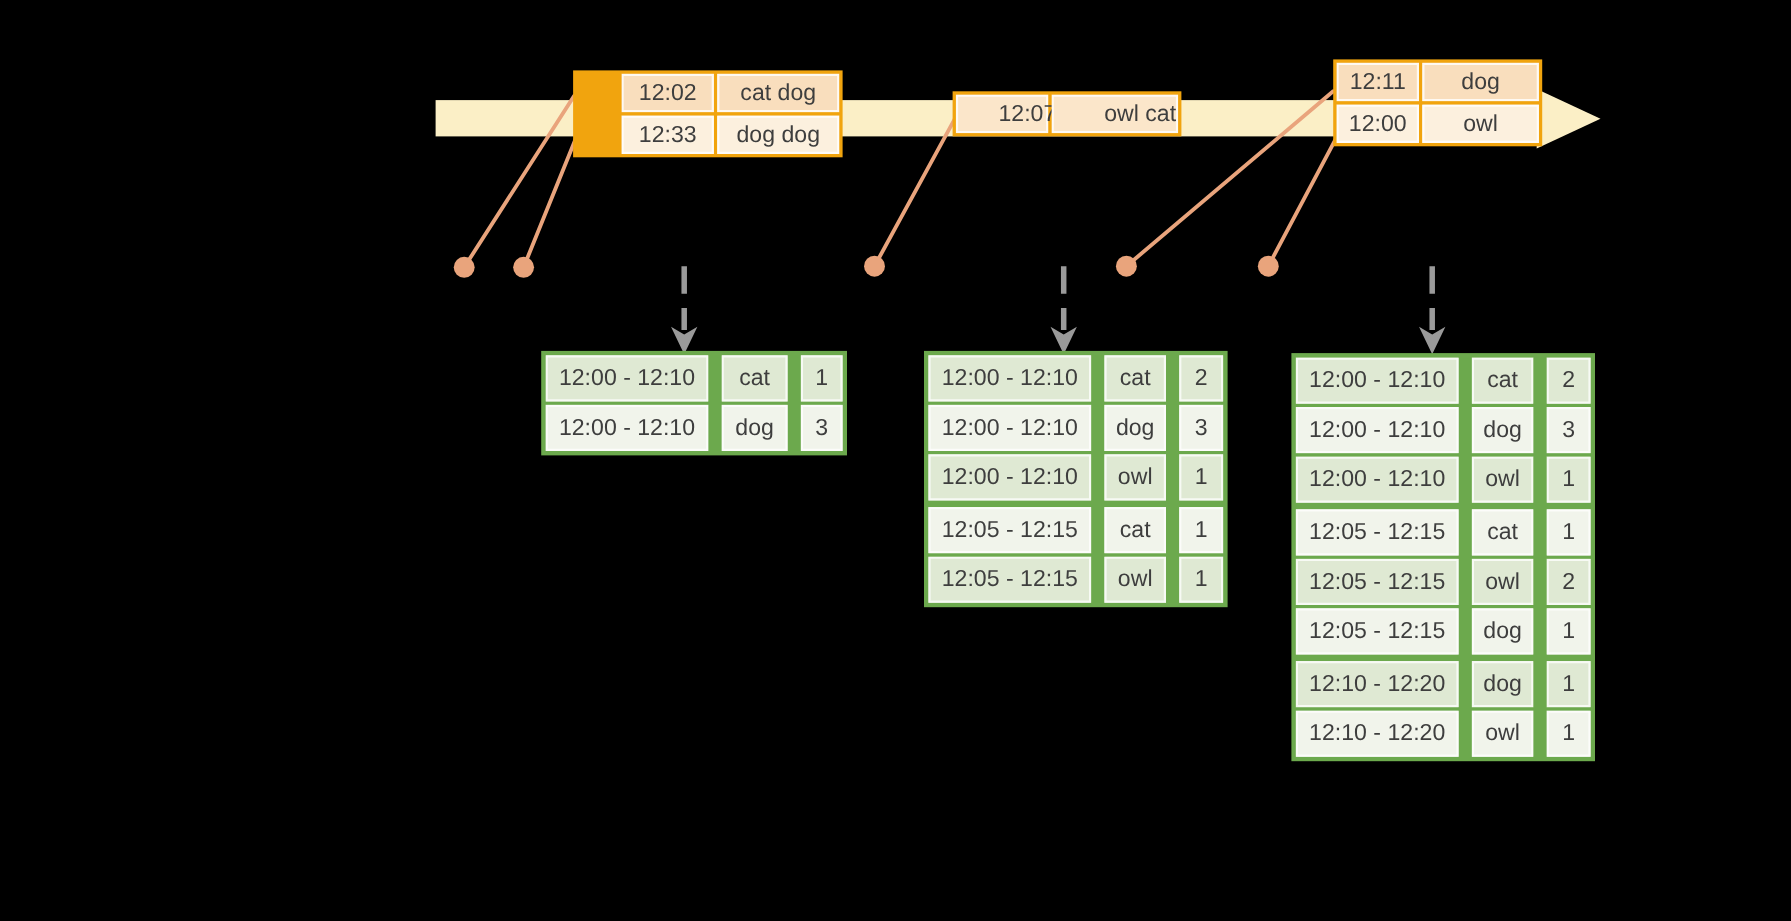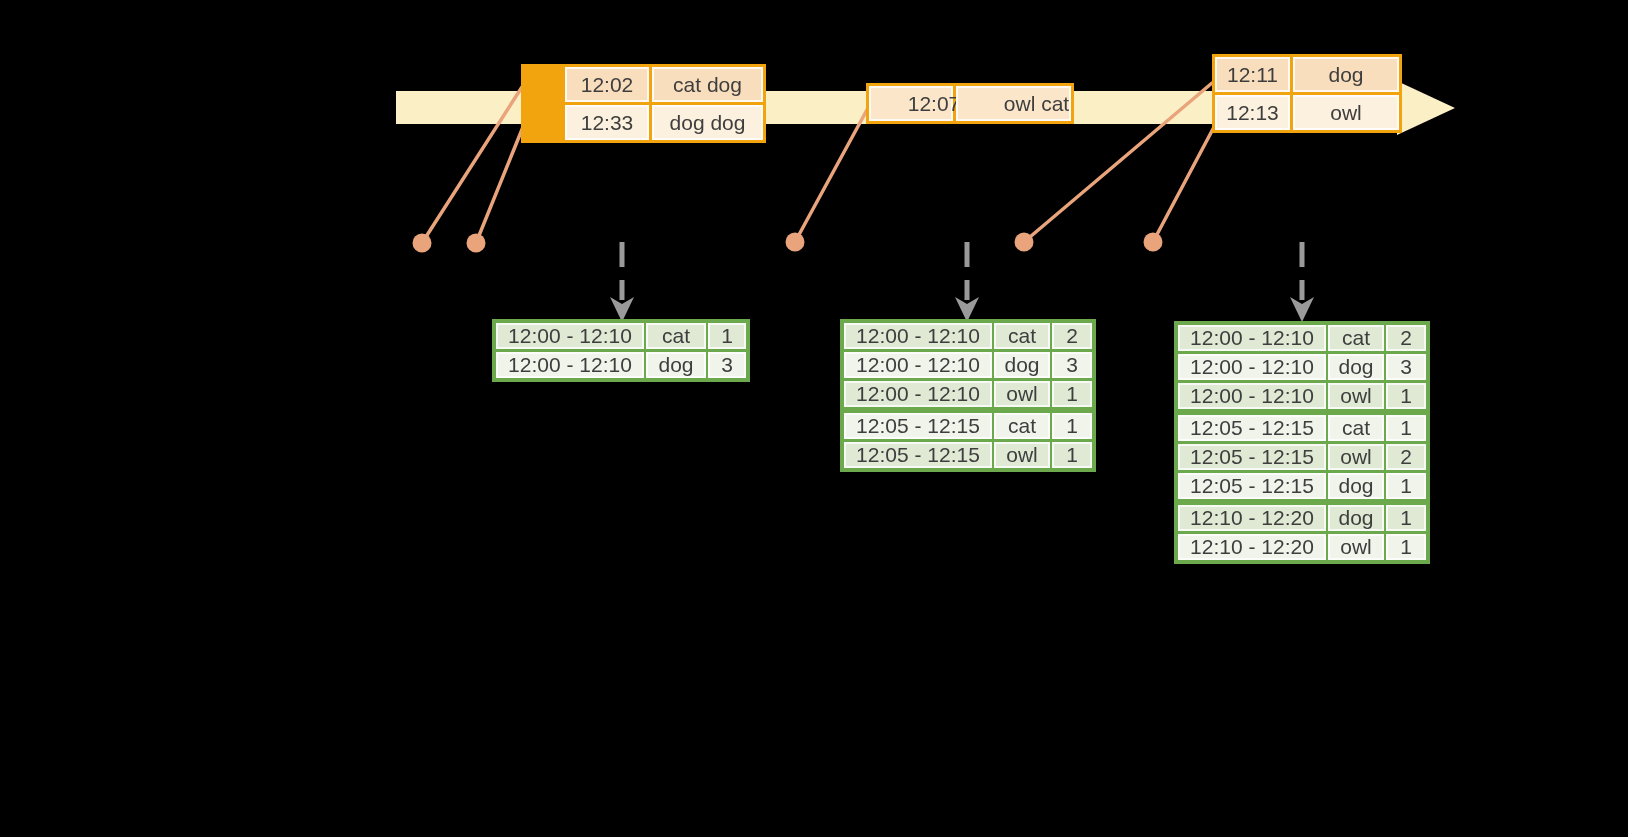--- a/index.html
+++ b/index.html
@@ -25,21 +25,21 @@
     font-size:21px;color:var(--c-text);box-shadow:inset 0 0 0 2px rgba(255,255,255,.8);}
   .fill-dark{background:var(--c-row_dark);}
   .fill-light{background:var(--c-row_light);}
   .fill-mid{background:var(--c-row_mid);padding-left:46px;}
   #ebox1{left:521px;top:64px;grid-template-columns:84px 111px;grid-auto-rows:35px;padding-left:44px;}
   #ebox2{left:866px;top:83px;grid-template-columns:84px 115px;grid-auto-rows:35px;}
   #ebox3{left:1212px;top:54px;grid-template-columns:75px 106px;grid-auto-rows:35px;}
 
   
   .rtable{position:absolute;background:var(--c-table_border);padding:4px;z-index:3;}
-  .rrow{display:grid;column-gap:2px;height:26px;}
+  .rrow{display:grid;column-gap:12px;height:42px;}
   .rrow + .rrow{margin-top:3px;}
   .rrow.group-start{margin-top:6px;}
   .rcell{display:flex;align-items:center;justify-content:center;
     font-size:21px;color:var(--c-text);box-shadow:inset 0 0 0 2px rgba(255,255,255,.75);}
   .fill-green{background:var(--c-row_green);}
   .fill-white{background:var(--c-row_white);}
   #rtable1{left:492px;top:319px;}
   #rtable1 .rrow{grid-template-columns:148px 60px 38px;}
   #rtable2{left:840px;top:319px;}
   #rtable2 .rrow{grid-template-columns:148px 56px 40px;}
@@ -91,21 +91,21 @@
   </div>
 
   <div class="ebox" id="ebox2">
     <div class="cell fill-mid">12:07</div>
     <div class="cell fill-mid">owl cat</div>
   </div>
 
   <div class="ebox" id="ebox3">
     <div class="cell fill-dark">12:11</div>
     <div class="cell fill-dark">dog</div>
-    <div class="cell fill-light">12:13</div>
+    <div class="cell fill-light">12:00</div>
     <div class="cell fill-light">owl</div>
   </div>
 
   <div class="rtable" id="rtable1">
     <div class="rrow">
       <div class="rcell fill-green">12:00 - 12:10</div>
       <div class="rcell fill-green">cat</div>
       <div class="rcell fill-green">1</div>
     </div>
     <div class="rrow">

